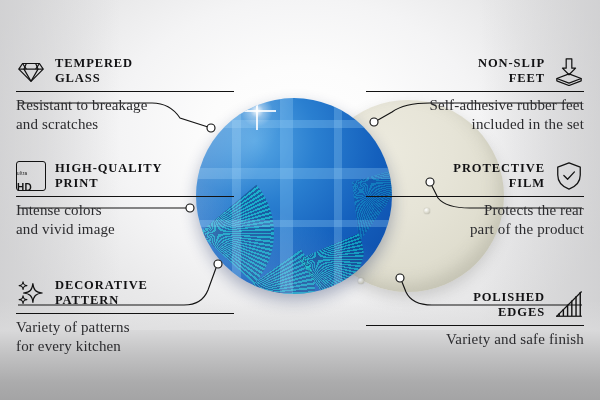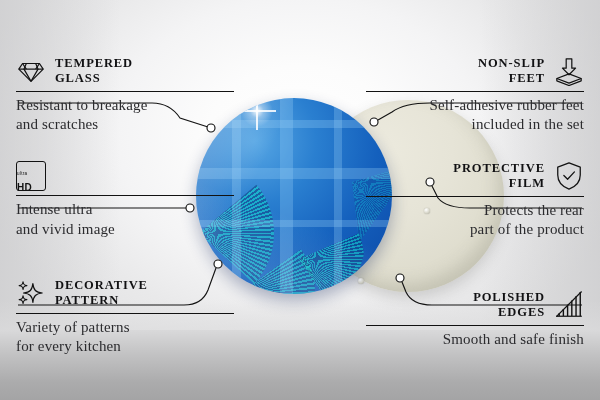--- a/index.html
+++ b/index.html
@@ -209,23 +209,25 @@
     <div class="desc">Resistant to breakage
 and scratches</div>
   </div>
 
   <div class="feat left" style="top:161px;">
     <div class="head">
       <div class="icon hd-badge">
         <span class="u">ultra</span>
         <span class="h">HD</span>
       </div>
-    </div>
-    <div class="rule"></div>
-    <div class="desc">Intense ultra
+      <div class="title">HIGH-QUALITY
+PRINT</div>
+    </div>
+    <div class="rule"></div>
+    <div class="desc">Intense colors
 and vivid image</div>
   </div>
 
   <div class="feat left" style="top:278px;">
     <div class="head">
       <svg class="icon" viewBox="0 0 32 32">
         <g fill="none" stroke="#121212" stroke-width="1.25" stroke-linejoin="round">
           <path d="M18 6 C18.8 13 21 15.2 28 16 C21 16.8 18.8 19 18 26 C17.2 19 15 16.8 8 16 C15 15.2 17.2 13 18 6 Z"></path>
           <path d="M7.5 4 C7.9 7 8.6 7.7 11.6 8.1 C8.6 8.5 7.9 9.2 7.5 12.2 C7.1 9.2 6.4 8.5 3.4 8.1 C6.4 7.7 7.1 7 7.5 4 Z"></path>
           <path d="M7.5 19 C7.9 22 8.6 22.7 11.6 23.1 C8.6 23.5 7.9 24.2 7.5 27.2 C7.1 24.2 6.4 23.5 3.4 23.1 C6.4 22.7 7.1 22 7.5 19 Z"></path>
@@ -284,16 +286,16 @@
           <path d="M10 21 L10 27"></path>
           <path d="M5.5 25.5 L5.5 27"></path>
           <path d="M3 28 H29" stroke-width="1.3"></path>
           <path d="M3 28 L29 2" stroke-width="1.3" fill="none"></path>
         </g>
       </svg>
       <div class="title">POLISHED
 EDGES</div>
     </div>
     <div class="rule"></div>
-    <div class="desc">Smooth and safe finish</div>
+    <div class="desc">Variety and safe finish</div>
   </div>
 
 </div>
 
 </body></html>

